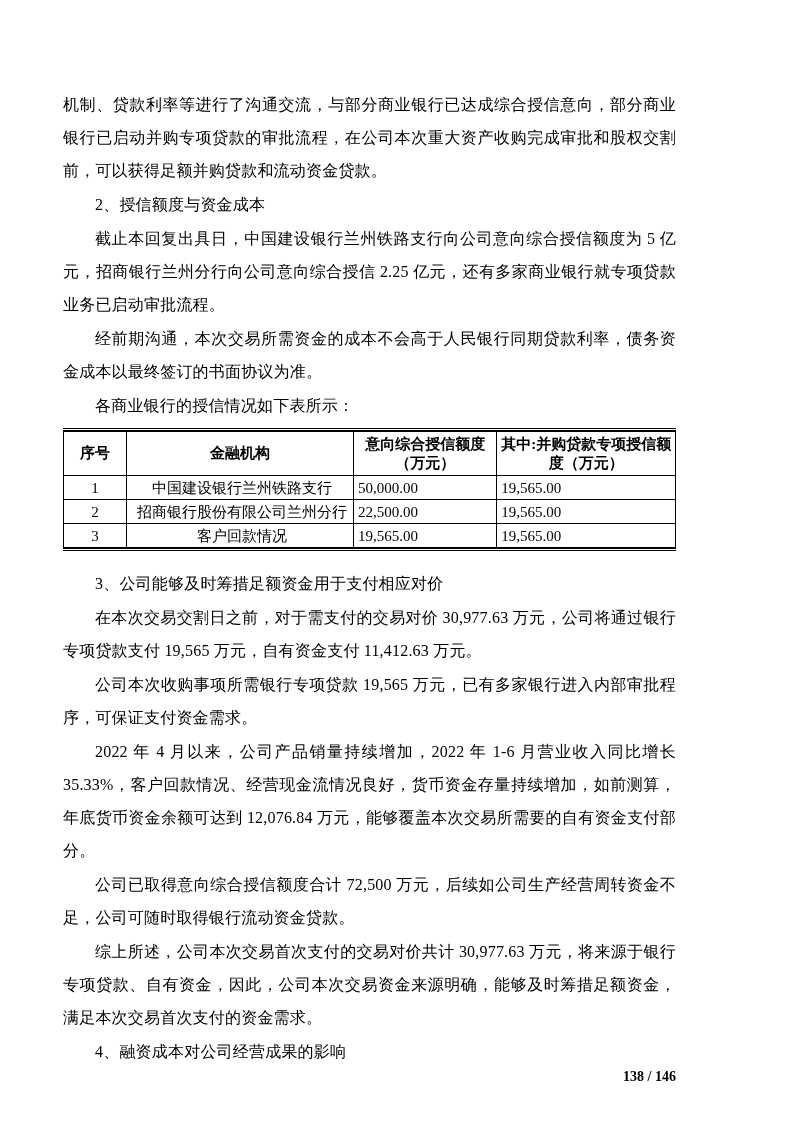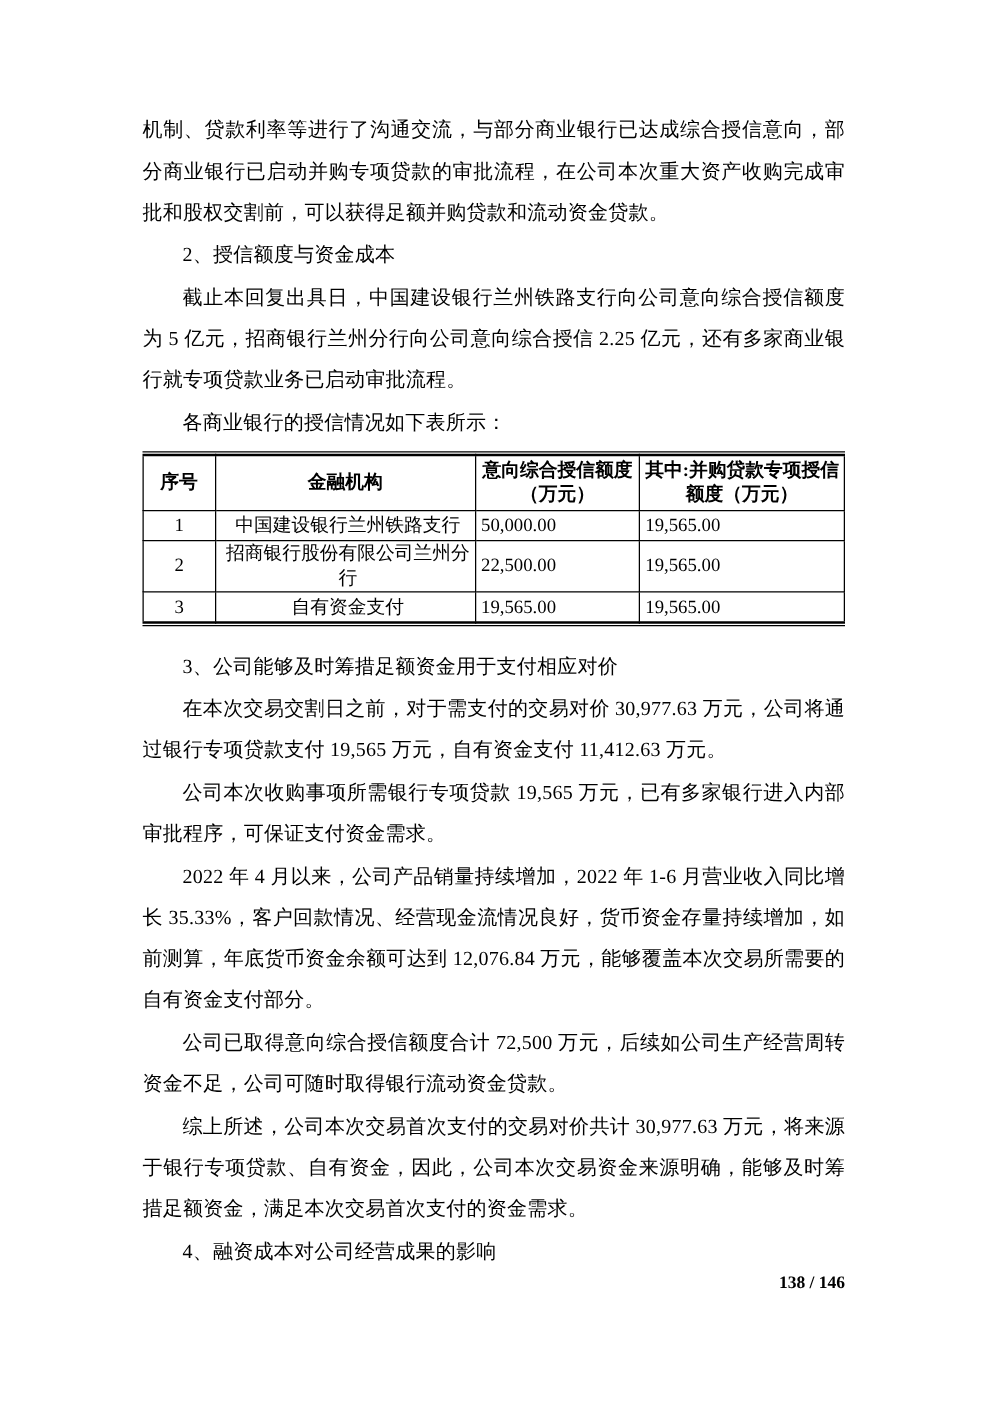--- a/index.html
+++ b/index.html
@@ -10,21 +10,21 @@
   .page {
     position: relative;
     width: 793px;
     height: 1122px;
     background: #ffffff;
     overflow: hidden;
     font-family: "Liberation Serif", "DejaVu Serif", serif;
     color: #000000;
   }
   .content {
-    padding: 88px 117px 0 114px;
+    padding: 88px 117px 0 63px;
   }
   p.body-par {
     margin: 0 0 1px 0;
     font-size: 16px;
     line-height: 33px;
     text-align: justify;
     text-justify: inter-ideograph;
     letter-spacing: 0.2px;
   }
   p.indent { text-indent: 2em; }
@@ -79,20 +79,21 @@
 </style>
 </head>
 <body>
 
 <div class="page">
   <div class="content">
 
     <p class="body-par plain">机制、贷款利率等进行了沟通交流，与部分商业银行已达成综合授信意向，部分商业银行已启动并购专项贷款的审批流程，在公司本次重大资产收购完成审批和股权交割前，可以获得足额并购贷款和流动资金贷款。</p>
     <p class="body-par heading">2、授信额度与资金成本</p>
     <p class="body-par indent">截止本回复出具日，中国建设银行兰州铁路支行向公司意向综合授信额度为 5 亿元，招商银行兰州分行向公司意向综合授信 2.25 亿元，还有多家商业银行就专项贷款业务已启动审批流程。</p>
+    <p class="body-par indent">经前期沟通，本次交易所需资金的成本不会高于人民银行同期贷款利率，债务资金成本以最终签订的书面协议为准。</p>
     <p class="body-par indent">各商业银行的授信情况如下表所示：</p>
 
     <div class="table-wrap">
       <table class="credit-table">
         <colgroup>
           <col class="c-no">
             <col class="c-inst">
             <col class="c-amt1">
             <col class="c-amt2">
         </colgroup>
@@ -112,21 +113,21 @@
             <td class="cell-num">19,565.00</td>
           </tr>
           <tr>
             <td class="cell-no">2</td>
             <td class="cell-inst">招商银行股份有限公司兰州分行</td>
             <td class="cell-num">22,500.00</td>
             <td class="cell-num">19,565.00</td>
           </tr>
           <tr>
             <td class="cell-no">3</td>
-            <td class="cell-inst">自有资金支付</td>
+            <td class="cell-inst">客户回款情况</td>
             <td class="cell-num">19,565.00</td>
             <td class="cell-num">19,565.00</td>
           </tr>
         </tbody>
       </table>
     </div>
 
     <p class="body-par heading">3、公司能够及时筹措足额资金用于支付相应对价</p>
     <p class="body-par indent">在本次交易交割日之前，对于需支付的交易对价 30,977.63 万元，公司将通过银行专项贷款支付 19,565 万元，自有资金支付 11,412.63 万元。</p>
     <p class="body-par indent">公司本次收购事项所需银行专项贷款 19,565 万元，已有多家银行进入内部审批程序，可保证支付资金需求。</p>

